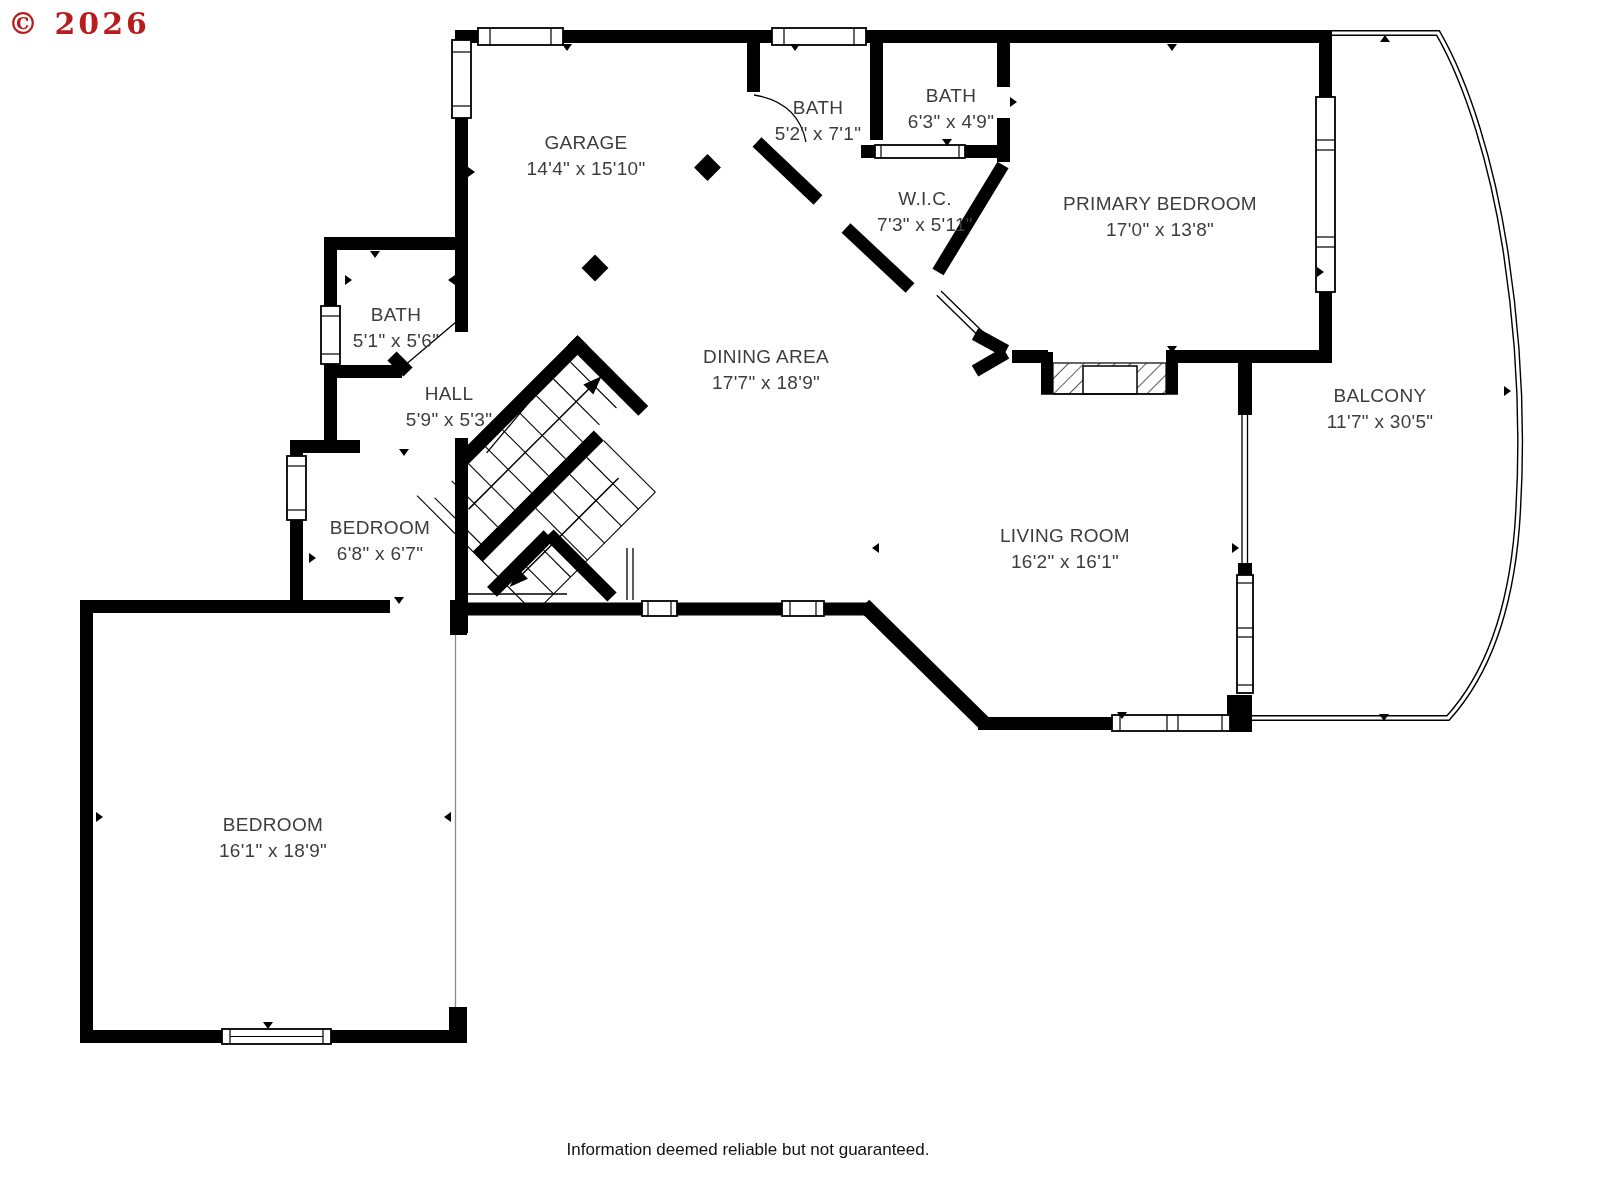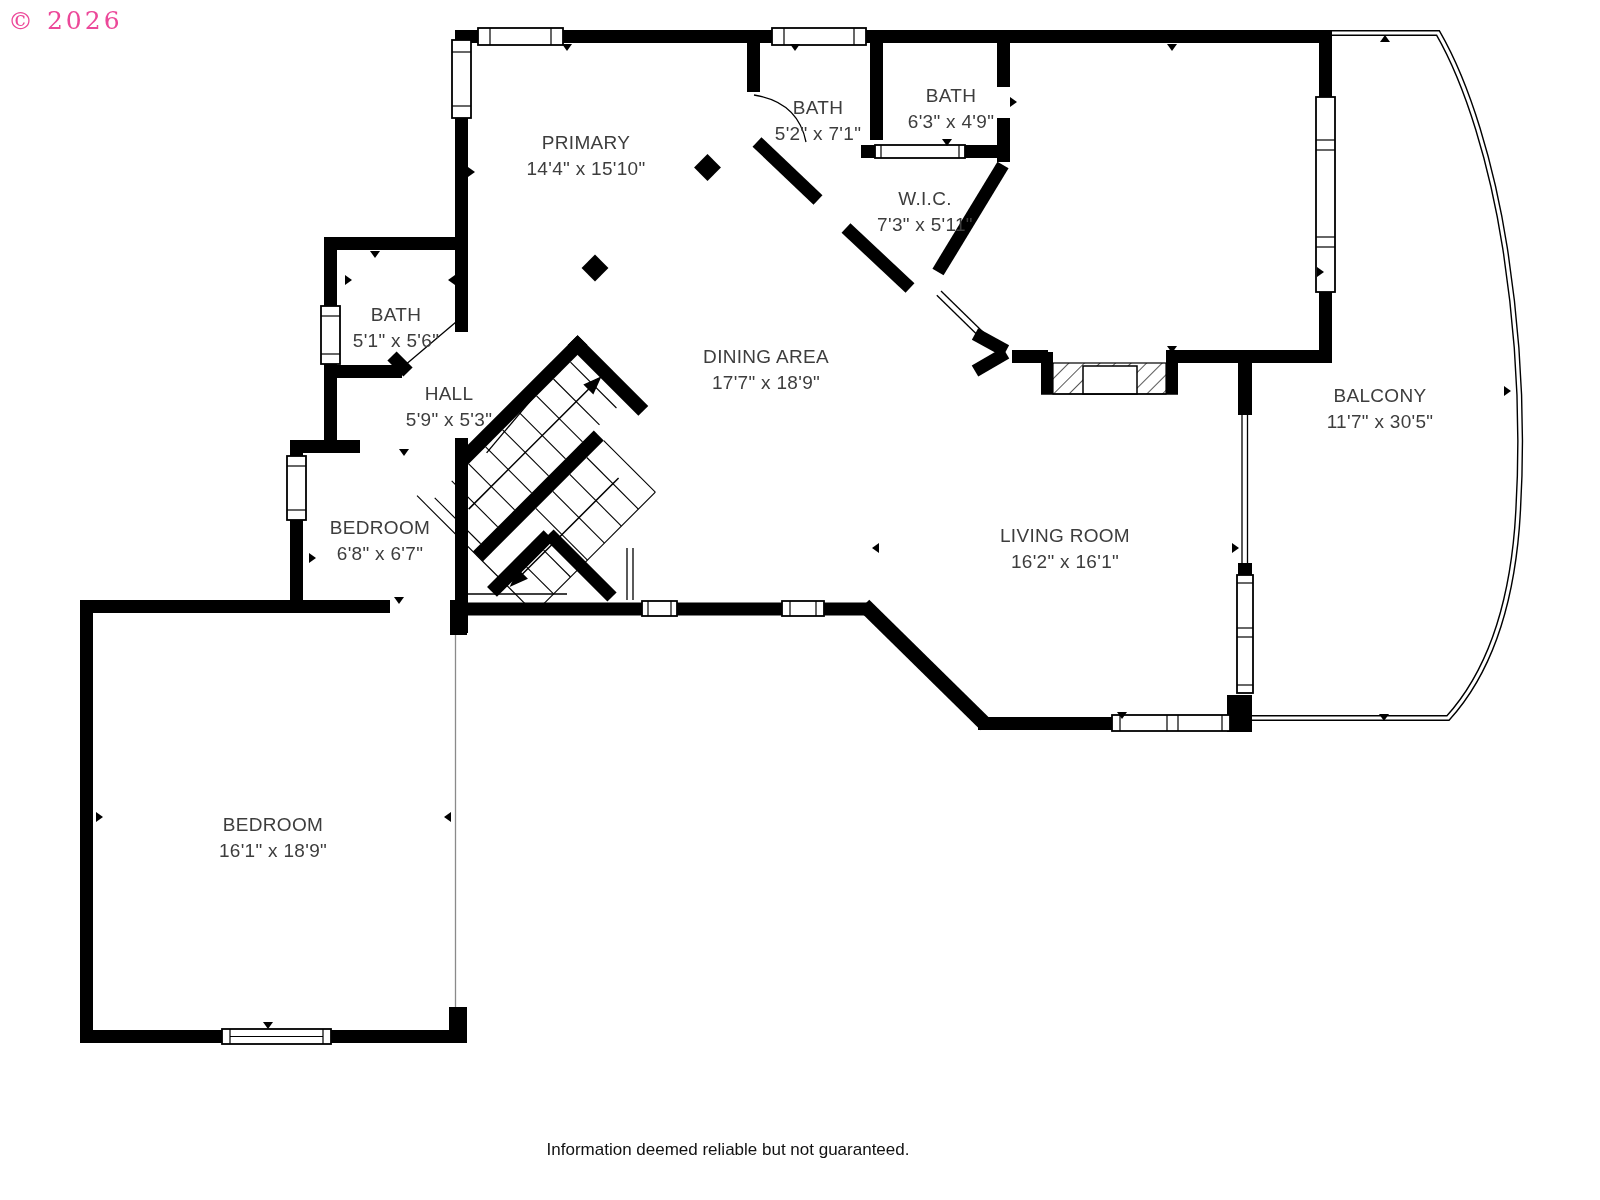--- a/index.html
+++ b/index.html
@@ -1,24 +1,24 @@
 <!DOCTYPE html>
 <html><head>
 <meta charset="utf-8">
 <style>
   html,body{margin:0;padding:0;background:#ffffff;}
   .stage{position:relative;width:1600px;height:1200px;background:#fff;overflow:hidden;
          font-family:"Liberation Sans", sans-serif;}
   .plan-svg{position:absolute;left:0;top:0;}
   .watermark{position:absolute;left:8px;top:6px;font-family:"DejaVu Serif", serif;
-             font-size:25px;color:#ec4899;letter-spacing:3px;}
+             font-size:30px;color:#b91c1c;letter-spacing:3px;font-weight:bold;}
   .room-label{position:absolute;transform:translate(-50%,-50%);text-align:center;
               color:#3d3d3d;font-size:19px;line-height:26px;letter-spacing:.3px;white-space:nowrap;}
   .room-label .dims{font-size:19px;}
-  .footer-note{position:absolute;left:728px;top:1150px;transform:translate(-50%,-50%);
+  .footer-note{position:absolute;left:748px;top:1150px;transform:translate(-50%,-50%);
                font-size:17px;color:#111;white-space:nowrap;}
 </style>
 </head>
 <body>
 
 <div class="stage">
 
 <svg class="plan-svg" width="1600" height="1200" viewBox="0 0 1600 1200">
   <defs>
     <pattern id="hatch" width="11" height="11" patternUnits="userSpaceOnUse" patternTransform="rotate(45)">
@@ -254,31 +254,35 @@
     <polygon points="1010,97 1010,107 1017,102"></polygon>
     <polygon points="455,275 455,285 448,280"></polygon>
     <polygon points="451,812 451,822 444,817"></polygon>
     <polygon points="879,543 879,553 872,548"></polygon>
   </g>
 </svg>
 
 <div class="watermark">© 2026</div>
 
 <div class="room-label" style="left:586px;top:156px">
-  <div>PRIMARY</div>
+  <div>GARAGE</div>
   <div class="dims">14'4" x 15'10"</div>
 </div>
 <div class="room-label" style="left:818px;top:121px">
   <div>BATH</div>
   <div class="dims">5'2" x 7'1"</div>
 </div>
 <div class="room-label" style="left:951px;top:109px">
   <div>BATH</div>
   <div class="dims">6'3" x 4'9"</div>
 </div>
+<div class="room-label" style="left:1160px;top:217px">
+  <div>PRIMARY BEDROOM</div>
+  <div class="dims">17'0" x 13'8"</div>
+</div>
 <div class="room-label" style="left:925px;top:212px">
   <div>W.I.C.</div>
   <div class="dims">7'3" x 5'11"</div>
 </div>
 <div class="room-label" style="left:766px;top:370px">
   <div>DINING AREA</div>
   <div class="dims">17'7" x 18'9"</div>
 </div>
 <div class="room-label" style="left:396px;top:328px">
   <div>BATH</div>

